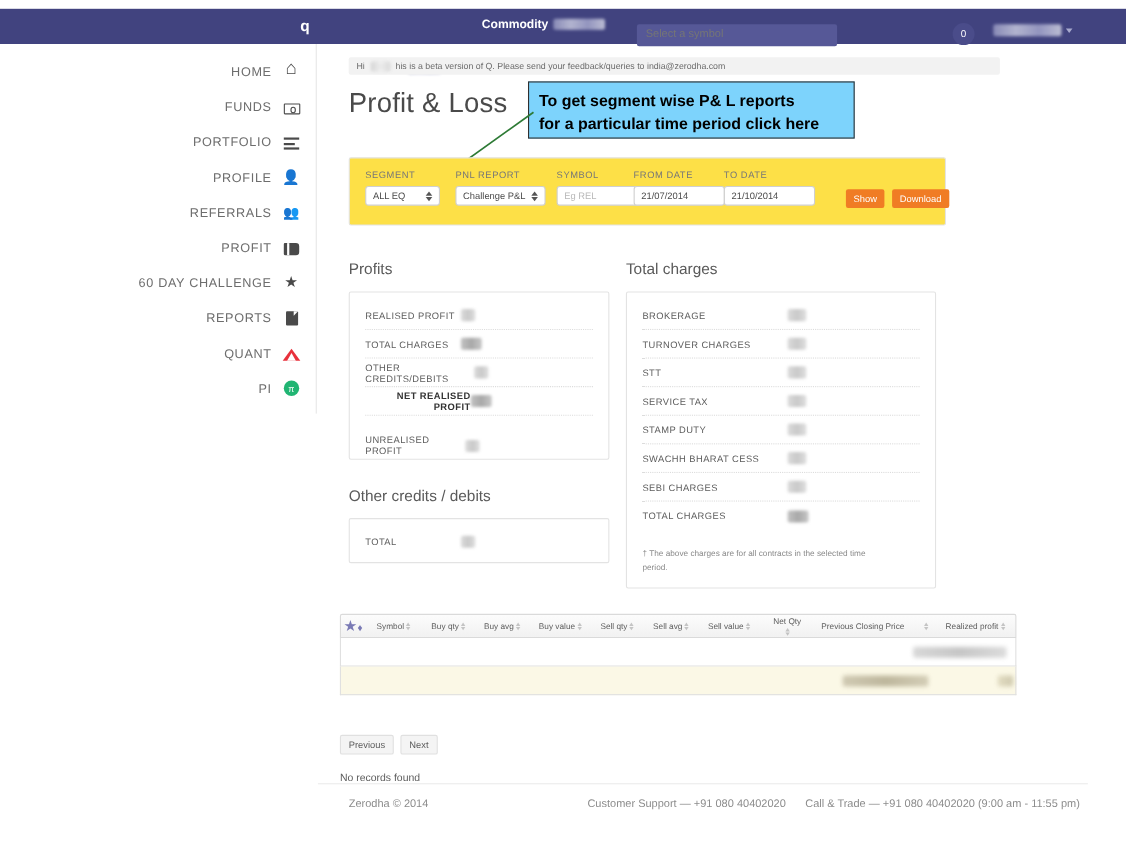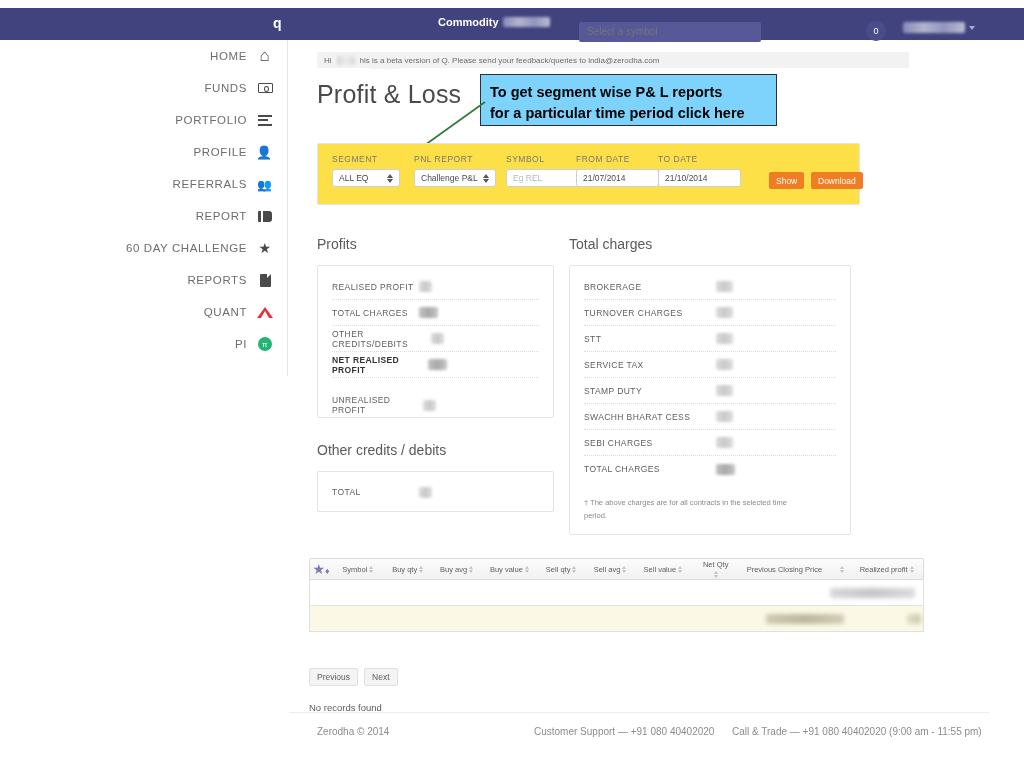--- a/index.html
+++ b/index.html
@@ -44,21 +44,21 @@
   .nav-user { position: absolute; left: 903px; top: 14px; display: flex; align-items: center; gap: 4px; }
   .nav-user .blur-chip { height: 11px; width: 62px; }
   .caret-down { width: 0; height: 0; border-left: 3px solid transparent; border-right: 3px solid transparent; border-top: 4px solid #a7a9cd; }
 
   
   .sidebar {
     position: absolute; left: 0px; top: 40px; width: 288px; height: 336px;
     border-right: 1px solid #e6e6e6;
   }
   .side-item {
-    display: flex; align-items: center; justify-content: flex-end;
+    display: flex; align-items: flex-end; justify-content: flex-end;
     gap: 10px; height: 32px; padding-right: 14px;
     color: #6d6d6d; font-size: 11.5px; letter-spacing: .6px; padding-left: 20px;
   }
   .side-label { white-space: nowrap; }
   .side-icon { width: 16px; display: flex; justify-content: center; align-items: center; color: #4a4a4a; font-size: 13px; }
   .ic-home::before { content: "\2302"; font-size: 17px; }
   .ic-funds { width: 15px; height: 10px; border: 1.5px solid #4a4a4a; border-radius: 1px; position: relative; }
   .ic-funds::after { content: ""; position: absolute; left: 5.5px; top: 2px; width: 3px; height: 4px; border: 1.2px solid #4a4a4a; border-radius: 50%; }
   .ic-portfolio { width: 14px; height: 11px; display: flex; flex-direction: column; justify-content: space-between; }
   .ic-portfolio i { display: block; height: 2px; background: #4a4a4a; }
@@ -128,21 +128,21 @@
 
   
   .section-head { position: absolute; font-size: 14px; color: #5a5a5a; font-weight: normal; }
   .panel { position: absolute; background: #fff; border: 1px solid #e3e3e3; border-radius: 2px; }
   .prow {
     display: flex; align-items: center; justify-content: space-between;
     height: 26px; margin: 0 14px; border-bottom: 1px dotted #dcdcdc;
     font-size: 8.5px; color: #5d5d5d; letter-spacing: .4px;
   }
   .prow.nb { border-bottom: none; }
-  .prow.bold { font-weight: bold; color: #333; }
+  .prow.bold { font-weight: bold; color: #333; text-align: right; }
   .prow .val { width: 120px; display: flex; }
   .vchip {
     height: 11px; width: 17px; border-radius: 2px;
     background: linear-gradient(90deg,#dcdcdc,#c9c9c9,#dedede);
     filter: blur(1.6px);
   }
   .vchip.dark { background: linear-gradient(90deg,#c2c2c2,#a8a8a8,#c7c7c7); width: 19px; }
   .vchip.sm { width: 13px; }
   .footnote { position: absolute; font-size: 7.5px; color: #8a8a8a; line-height: 13px; }
 
@@ -240,21 +240,21 @@
           <span class="ic-profile"></span>
         </span>
     </div>
     <div class="side-item">
       <span class="side-label">REFERRALS</span>
       <span class="side-icon">
           <span class="ic-referrals"></span>
         </span>
     </div>
     <div class="side-item">
-      <span class="side-label">REPORT</span>
+      <span class="side-label">PROFIT</span>
       <span class="side-icon">
           <span class="ic-ledger"></span>
         </span>
     </div>
     <div class="side-item">
       <span class="side-label">60 DAY CHALLENGE</span>
       <span class="side-icon">
           <span class="ic-star"></span>
         </span>
     </div>

